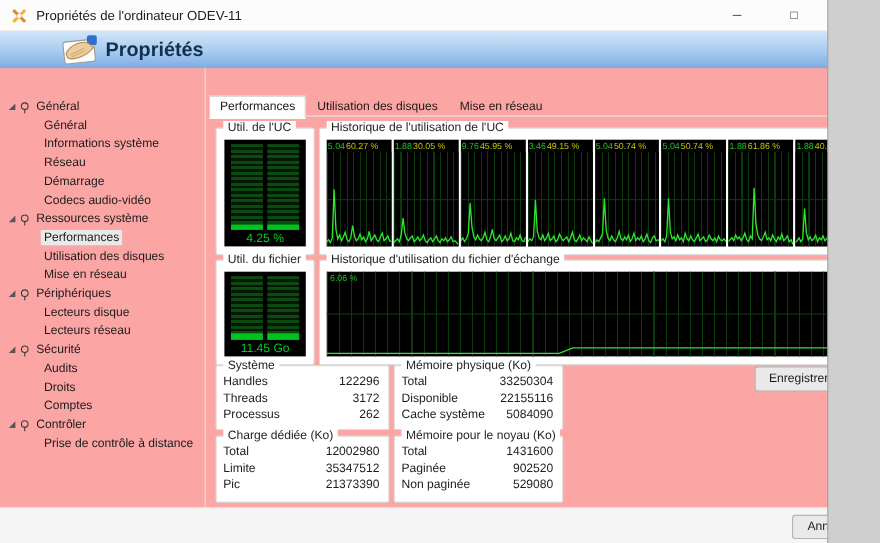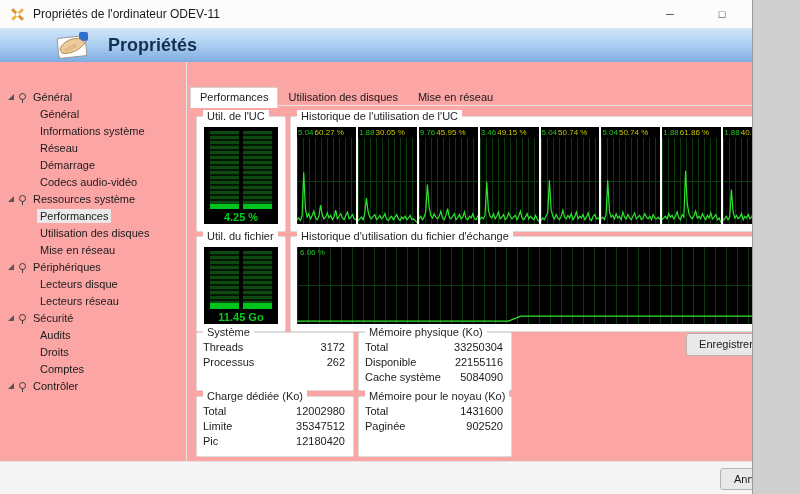--- a/index.html
+++ b/index.html
@@ -13,21 +13,21 @@
   #app-icon{width:15px;height:15px;margin:0 8px 0 10px;flex:0 0 auto;}
   #titlebar-title{font-size:12px;color:#1b1b1b;}
   #caption-buttons{margin-left:auto;display:flex;height:28px;}
   .cap-btn{width:52px;height:28px;display:flex;align-items:center;justify-content:center;
     font-size:11px;color:#2f2f2f;}
   
   #header{position:absolute;left:0;top:28px;width:800px;height:34px;
     background:linear-gradient(180deg,#d3e6f9 0%,#a7cbf0 55%,#7face0 100%);
     display:flex;align-items:center;}
   #header-icon{margin-left:52px;width:44px;height:30px;flex:0 0 auto;}
-  #header-title{margin-left:12px;font-size:18px;font-weight:bold;color:#12304f;}
+  #header-title{font-size:18px;font-weight:bold;color:#12304f;}
   
   #sidebar-sep{position:absolute;left:186px;top:62px;width:1px;height:399px;background:#e4e4e4;}
   #tree{position:absolute;left:0;top:88px;width:184px;font-size:11px;color:#1b1b1b;}
   .tree-row{height:17px;display:flex;align-items:center;}
   .tree-parent{padding-left:8px;gap:5px;}
   .tree-arrow{width:0;height:0;border-left:6px solid transparent;border-bottom:6px solid #565656;flex:0 0 auto;}
   .tree-pin{width:5px;height:5px;border:1px solid #3c3c3c;border-radius:50%;position:relative;flex:0 0 auto;margin-right:2px;}
   .tree-pin::after{content:"";position:absolute;left:2px;top:5px;width:1px;height:4px;background:#3c3c3c;}
   .tree-child{padding-left:37px;}
   .tree-child-label{padding:1px 3px;border-radius:1px;}
@@ -35,21 +35,21 @@
   
   #tabpage-line{position:absolute;left:190px;top:105px;width:598px;height:1px;background:#e6e6e6;}
   #tabstrip{position:absolute;left:190px;top:87px;display:flex;font-size:11px;z-index:2;}
   .tab{padding:3px 9px 4px;color:#1a1a1a;border:1px solid transparent;margin-bottom:-1px;}
   .tab.active{background:#fff;border-color:#d2d2d2;border-bottom-color:#fff;}
   
   .groupbox{position:absolute;border:1px solid #dcdcdc;border-radius:2px;background:#fff;}
   .gb-title{position:absolute;top:-7px;left:6px;background:#fff;padding:0 4px;font-size:11px;color:#1f1f1f;white-space:nowrap;}
   
   .meter{position:absolute;left:7px;right:7px;top:10px;bottom:7px;background:#000;
-    padding:4px 6px 15px 6px;display:flex;gap:4px;box-sizing:border-box;font-weight:bold;}
+    padding:4px 6px 15px 6px;display:flex;gap:4px;box-sizing:border-box;}
   .meter-col{flex:1;position:relative;
     background:repeating-linear-gradient(to top,#0d4a12 0 3px,#031703 3px 5px);}
   .meter-fill{position:absolute;left:0;right:0;bottom:0;background:#00c41e;}
   .meter-value{position:absolute;left:0;right:0;bottom:1px;text-align:center;color:#00cf1f;font-size:11px;}
   
   .chart-grid{
     background-color:#000;
     background-image:
       linear-gradient(#0c3a0c,#0c3a0c),
       repeating-linear-gradient(90deg,#0c3a0c 0 1px,transparent 1px 6px);
@@ -177,20 +177,23 @@
         <span class="tree-child-label">Droits</span>
       </div>
       <div class="tree-row tree-child">
         <span class="tree-child-label">Comptes</span>
       </div>
       <div class="tree-row tree-parent">
         <span class="tree-arrow"></span>
         <span class="tree-pin"></span>
         <span>Contrôler</span>
       </div>
+      <div class="tree-row tree-child">
+        <span class="tree-child-label">Prise de contrôle à distance</span>
+      </div>
     </div>
 
   <div id="tabpage-line"></div>
   <div id="tabstrip">
     <div class="tab active">Performances</div>
     <div class="tab">Utilisation des disques</div>
     <div class="tab">Mise en réseau</div>
   </div>
 
   <div class="groupbox" style="left:196px;top:116px;width:88px;height:114px;">
@@ -321,20 +324,24 @@
     <svg viewBox="0 0 100 100" preserveAspectRatio="none" class="pf-svg">
           <polyline points="0.00,96.33 2.56,96.33 5.13,96.33 7.69,96.33 10.26,96.33 12.82,96.33 15.38,96.33 17.95,96.33 20.51,96.33 23.08,96.33 25.64,96.33 28.21,96.33 30.77,96.33 33.33,96.33 35.90,96.33 38.46,96.33 41.03,96.33 43.59,96.33 46.15,89.90 48.72,89.90 51.28,89.90 53.85,89.90 56.41,89.90 58.97,89.90 61.54,89.90 64.10,89.90 66.67,89.90 69.23,89.90 71.79,89.90 74.36,89.90 76.92,89.90 79.49,89.90 82.05,89.90 84.62,89.90 87.18,89.90 89.74,89.90 92.31,89.90 94.87,89.90 97.44,89.90 100.00,89.90" fill="none" stroke="#2fe62f" stroke-width="1.2" vector-effect="non-scaling-stroke"></polyline>
         </svg>
       </div>
   </div>
 
   <div class="groupbox" style="left:196px;top:332px;width:156px;height:57px;">
     <span class="gb-title">Système</span>
       <div class="stat-rows">
         <div class="stat-row">
+          <span>Handles</span>
+          <span>122296</span>
+        </div>
+        <div class="stat-row">
           <span>Threads</span>
           <span>3172</span>
         </div>
         <div class="stat-row">
           <span>Processus</span>
           <span>262</span>
         </div>
       </div>
   </div>
   <div class="groupbox" style="left:358px;top:332px;width:152px;height:57px;">
@@ -360,35 +367,39 @@
         <div class="stat-row">
           <span>Total</span>
           <span>12002980</span>
         </div>
         <div class="stat-row">
           <span>Limite</span>
           <span>35347512</span>
         </div>
         <div class="stat-row">
           <span>Pic</span>
-          <span>12180420</span>
+          <span>21373390</span>
         </div>
       </div>
   </div>
   <div class="groupbox" style="left:358px;top:396px;width:152px;height:59px;">
     <span class="gb-title">Mémoire pour le noyau (Ko)</span>
       <div class="stat-rows">
         <div class="stat-row">
           <span>Total</span>
           <span>1431600</span>
         </div>
         <div class="stat-row">
           <span>Paginée</span>
           <span>902520</span>
         </div>
+        <div class="stat-row">
+          <span>Non paginée</span>
+          <span>529080</span>
+        </div>
       </div>
   </div>
 
   <div class="btn" id="btn-save">Enregistrer</div>
 
   <div id="footer"></div>
   <div class="btn" id="btn-ok">OK</div>
   <div class="btn" id="btn-cancel">Annuler</div>
 
 </div>

